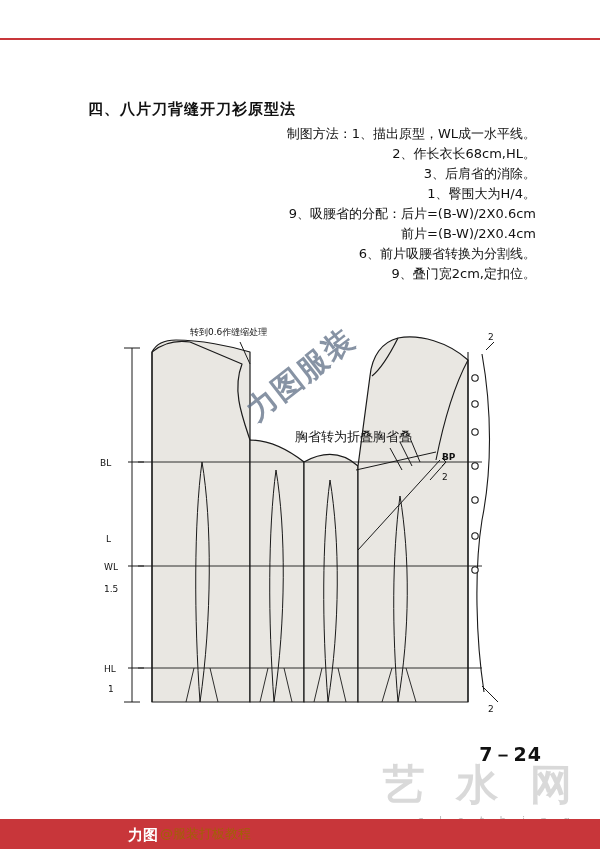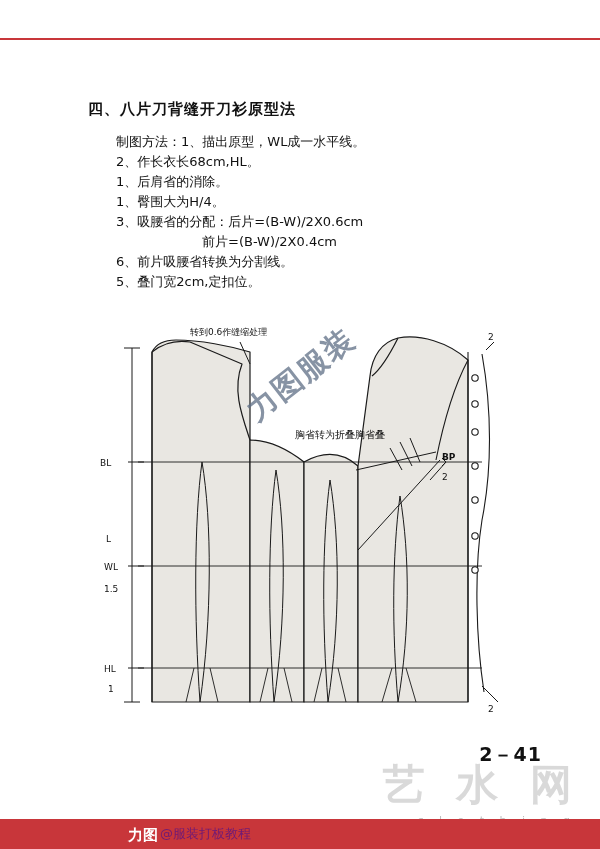--- a/index.html
+++ b/index.html
@@ -36,26 +36,27 @@
     top: 100px;
     font-size: 15px;
     font-weight: bold;
     letter-spacing: 1px;
     color: #111;
     font-family: "DejaVu Sans", sans-serif;
   }
   .steps {
     position: absolute;
     left: 116px;
-    top: 132px;
+    top: 124px;
     width: 420px;
     font-size: 13px;
     line-height: 20px;
     color: #111;
     font-family: "DejaVu Sans", sans-serif;
+    text-align: right;
   }
   .steps div {
     white-space: pre;
   }
   .step-indent {
     padding-left: 86px;
   }
   .figure {
     position: absolute;
     left: 90px;
@@ -115,21 +116,21 @@
     bottom: 0;
     width: 600px;
     height: 30px;
     background: #c8363a;
   }
   .bottom-label {
     position: absolute;
     left: 160px;
     bottom: 6px;
     font-size: 13px;
-    color: #701a75;
+    color: #a16207;
     font-family: "DejaVu Sans", sans-serif;
   }
   .bottom-logo {
     position: absolute;
     left: 128px;
     bottom: 4px;
     font-size: 15px;
     font-weight: bold;
     color: #ffffff;
     font-family: "DejaVu Sans", sans-serif;
@@ -143,26 +144,26 @@
 
 <div class="page">
 
   <div class="top-rule"></div>
 
   <div class="heading">四、八片刀背缝开刀衫原型法</div>
 
   <div class="steps">
     <div>制图方法：1、描出原型，WL成一水平线。</div>
     <div>2、作长衣长68cm,HL。</div>
-    <div>1、后肩省的消除。</div>
+    <div>3、后肩省的消除。</div>
     <div>1、臀围大为H/4。</div>
-    <div>3、吸腰省的分配：后片=(B-W)/2X0.6cm</div>
+    <div>9、吸腰省的分配：后片=(B-W)/2X0.6cm</div>
     <div class="step-indent">前片=(B-W)/2X0.4cm</div>
     <div>6、前片吸腰省转换为分割线。</div>
-    <div>5、叠门宽2cm,定扣位。</div>
+    <div>9、叠门宽2cm,定扣位。</div>
   </div>
 
   <div class="figure">
     <svg class="fig-svg" width="430" height="420" viewBox="0 0 430 420" xmlns="http://www.w3.org/2000/svg">
       <g fill="none" stroke="#1a1a1a" stroke-width="1.1" stroke-linejoin="round">
 
         <path d="M62 32 L62 382 L160 382 L160 32 C 140 26, 110 20, 86 20 C 74 20, 66 24, 62 32 Z" fill="#e9e7e2" stroke="#1a1a1a" stroke-width="1.2"></path>
 
         <path d="M62 32 C 72 24, 86 20, 100 22" fill="none" stroke="#1a1a1a" stroke-width="1.2"></path>
 
@@ -241,25 +242,25 @@
         <text x="352" y="140" font-weight="bold">BP</text>
         <text x="352" y="160">2</text>
         <text x="398" y="20">2</text>
         <text x="398" y="392">2</text>
       </g>
     </svg>
   </div>
 
   <div class="lbl" style="position:absolute;left:190px;top:326px;font-size:9px;color:#111;">转到0.6作缝缩处理</div>
 
-  <div class="lbl" style="position:absolute;left:295px;top:428px;font-size:10px;color:#111;">胸省转为折叠胸省叠</div>
+  <div class="lbl" style="position:absolute;left:295px;top:428px;font-size:13px;color:#111;">胸省转为折叠胸省叠</div>
 
   <div class="watermark-diag">力图服装</div>
 
-  <div class="fig-num">2－41</div>
+  <div class="fig-num">7－24</div>
 
   <div class="wm-big">艺 水 网</div>
   <div class="wm-sub">c l o t h i n g</div>
 
   <div class="bottom-bar"></div>
   <div class="bottom-logo">力图</div>
   <div class="bottom-label">@服装打板教程</div>
 </div>
 
 </body></html>

